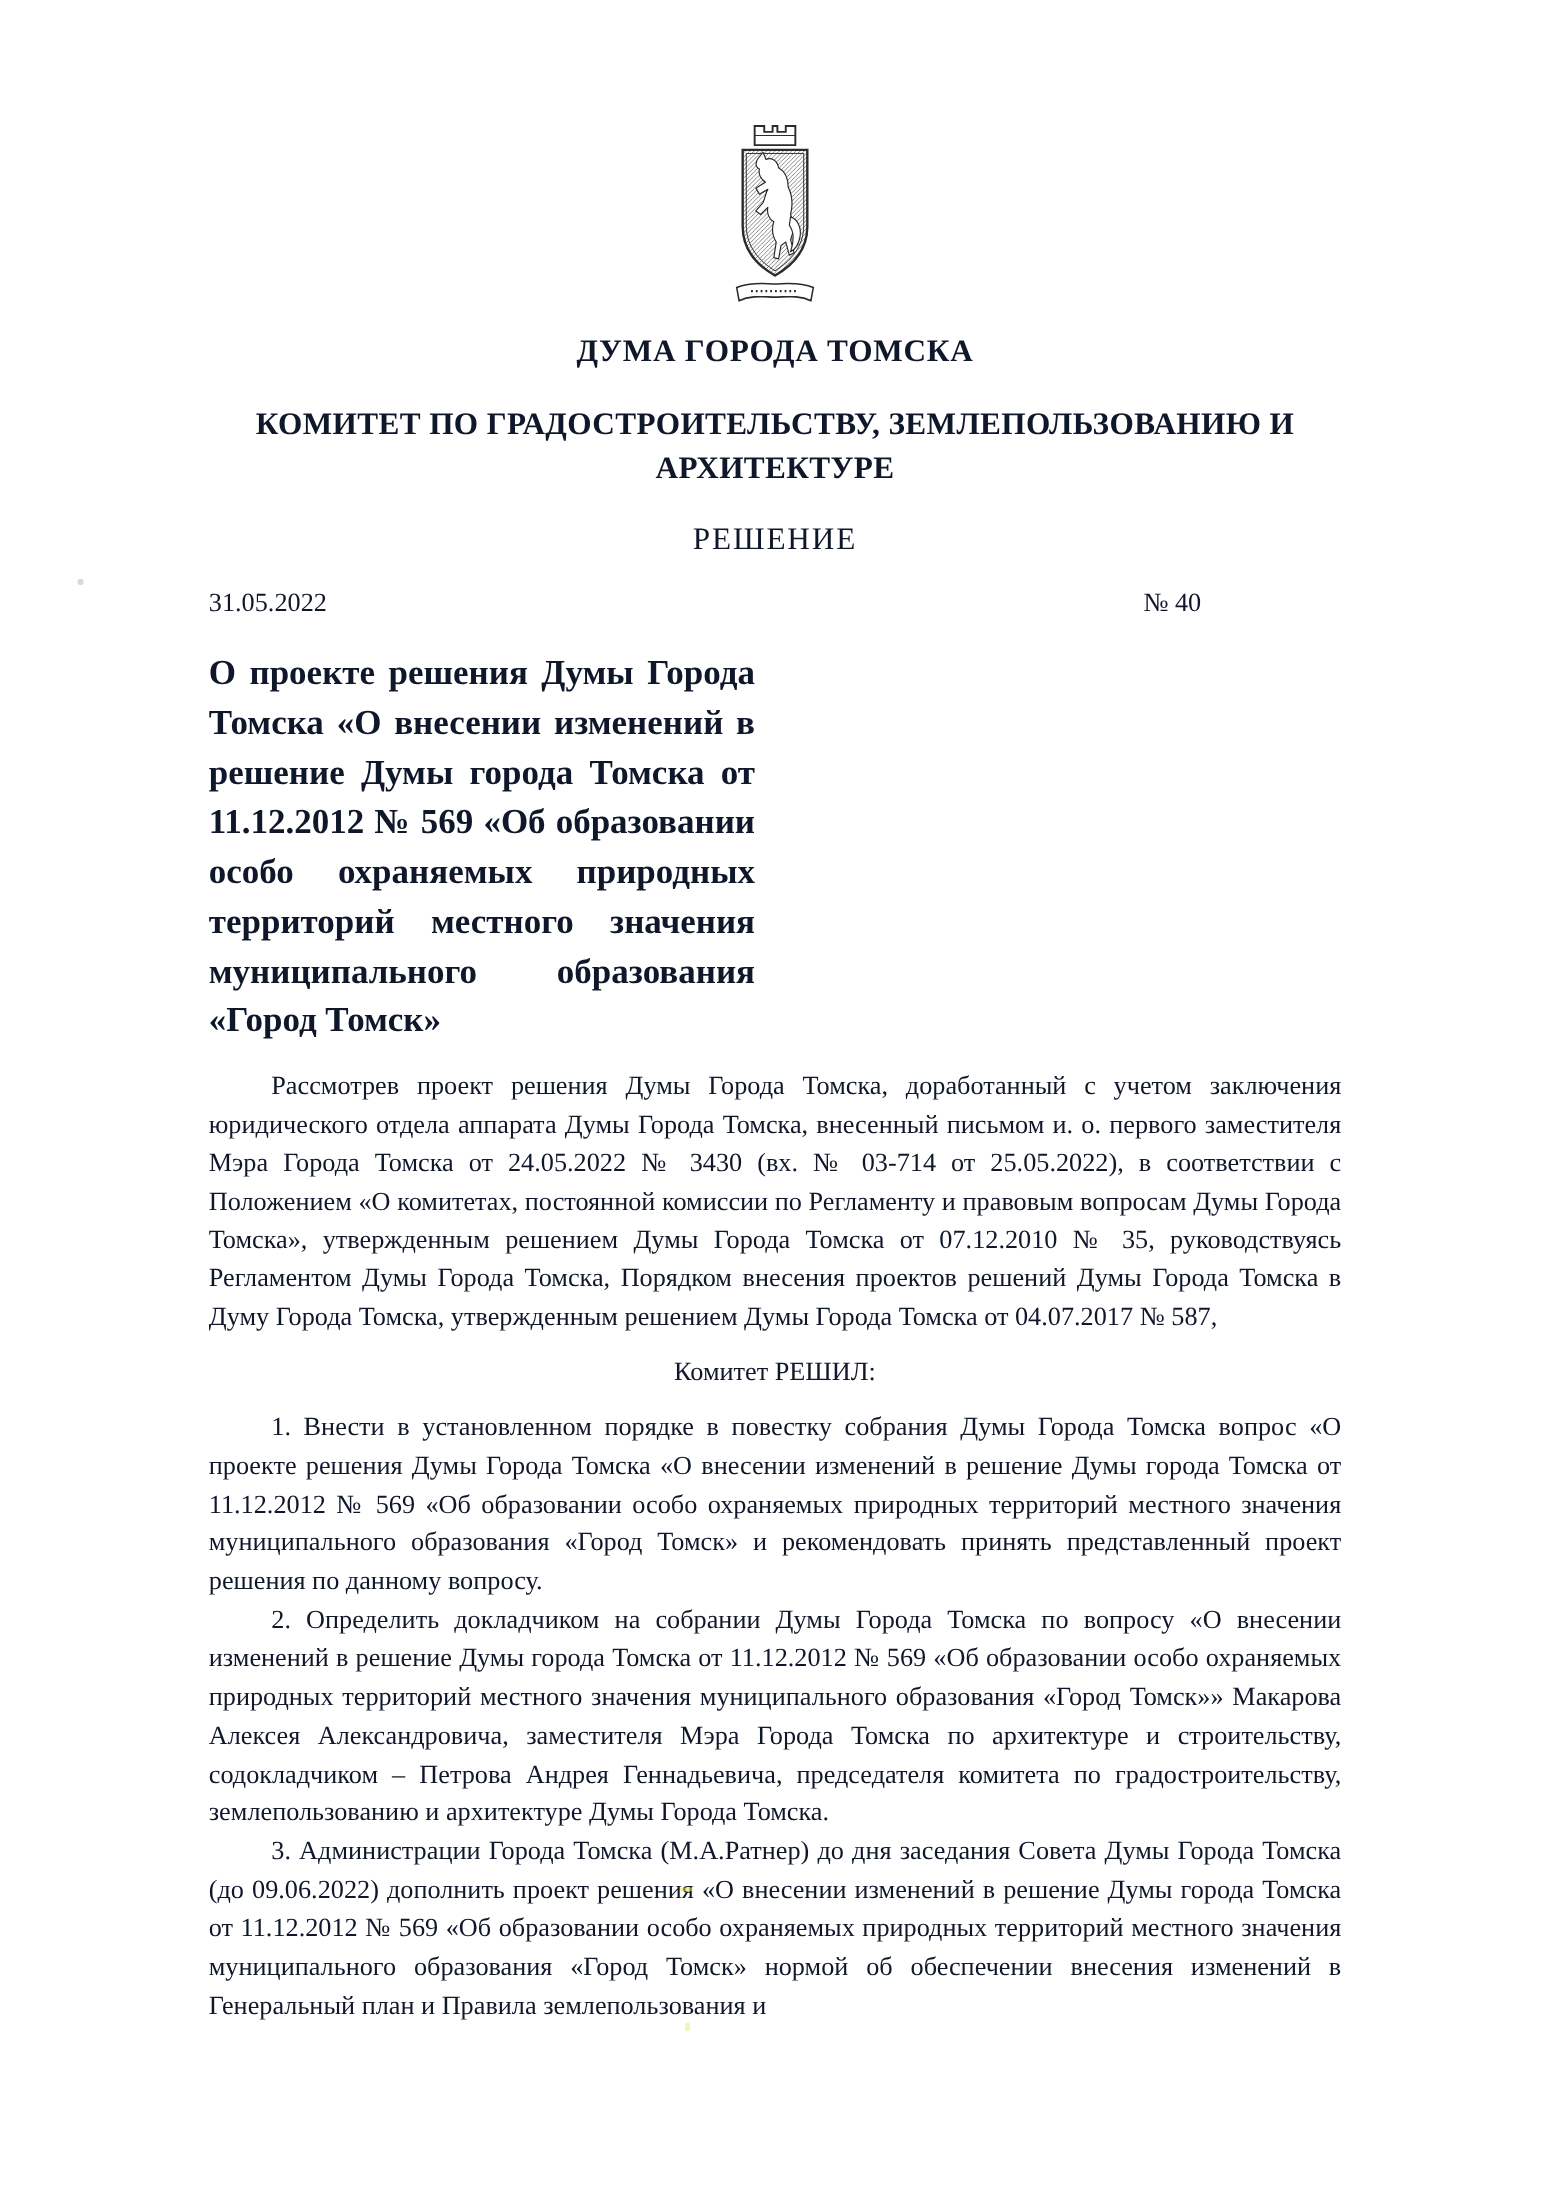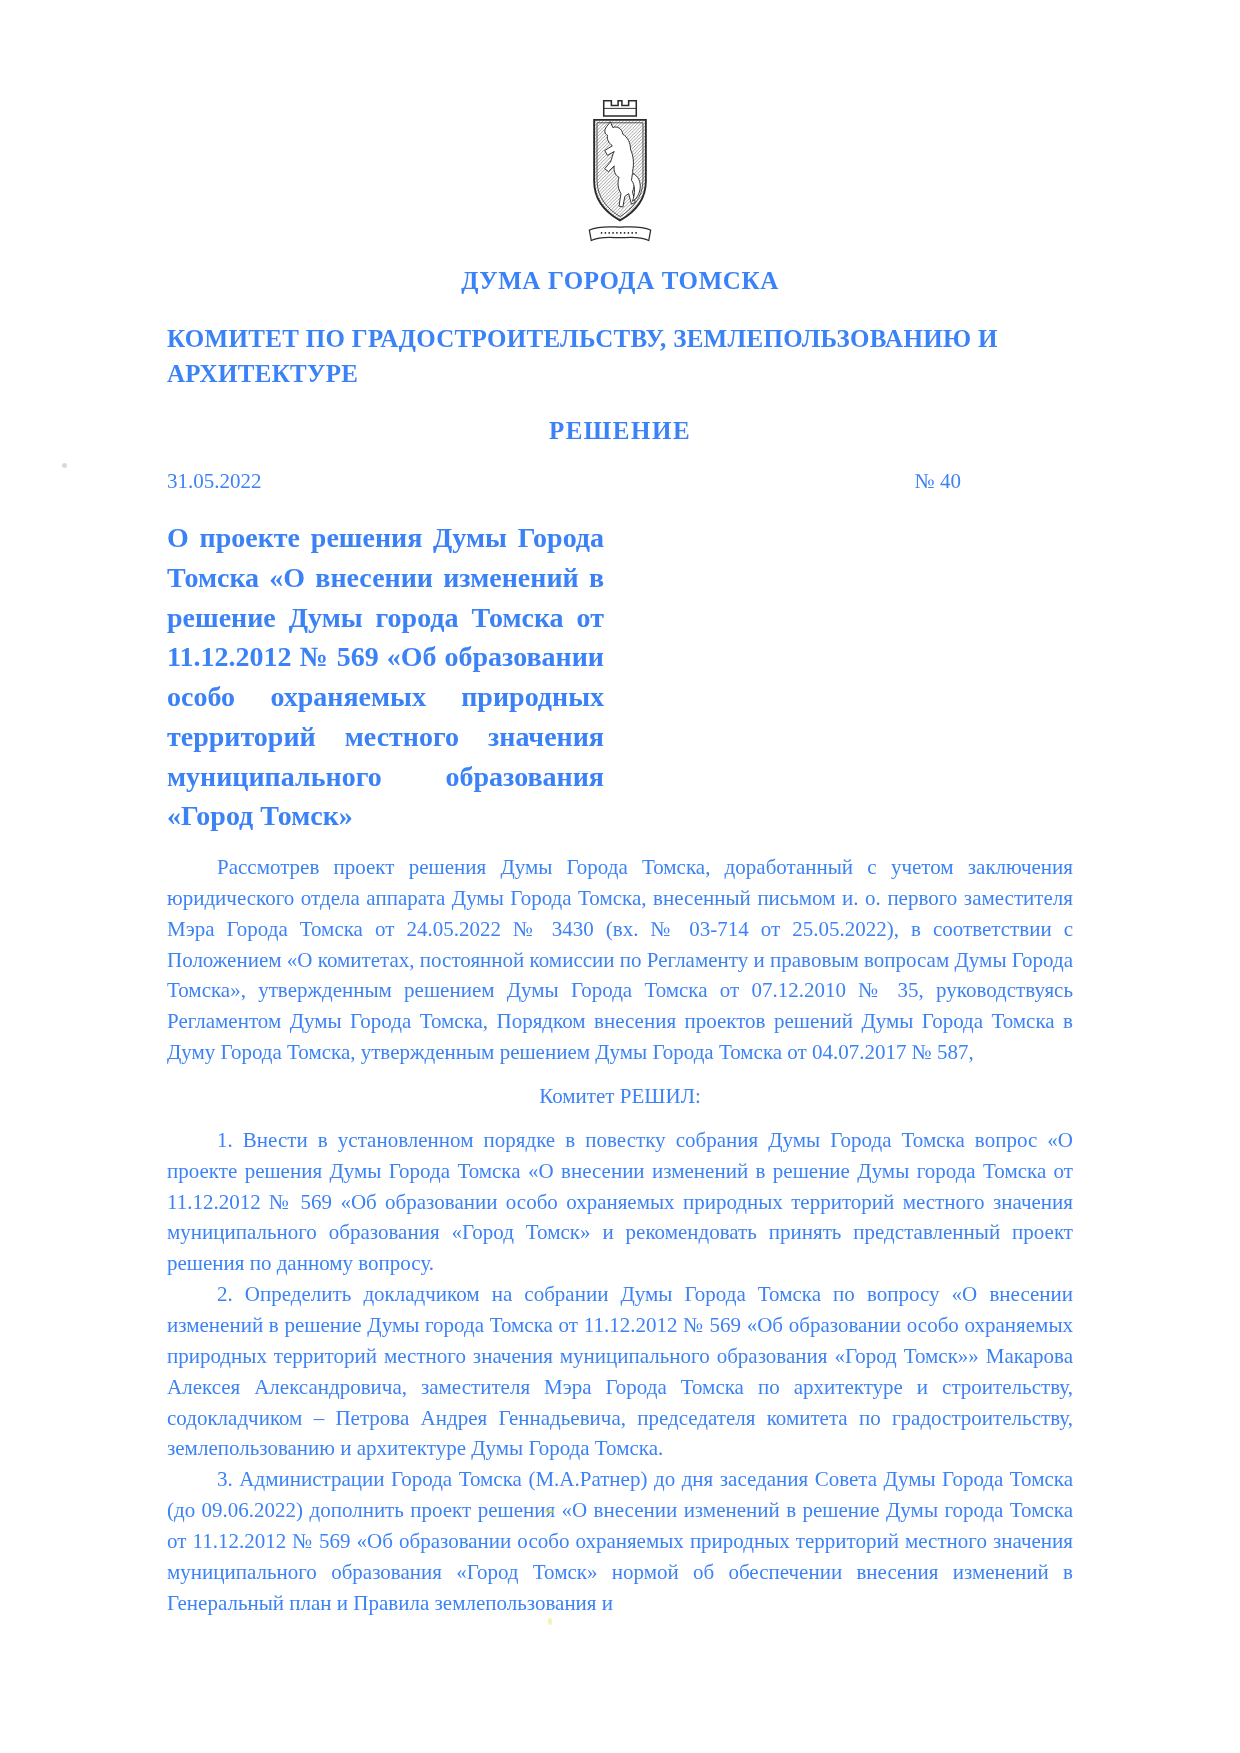--- a/index.html
+++ b/index.html
@@ -3,46 +3,46 @@
 <meta charset="utf-8">
 <style>
   html,body{margin:0;padding:0;background:#ffffff;}
   .page{
     position:relative;
     width:1240px;
     height:1753px;
     margin:0 auto;
     background:#ffffff;
     font-family:"Liberation Serif","DejaVu Serif",serif;
-    color:#3b82f6;
+    color:#0f172a;
     box-sizing:border-box;
     padding:95px 167px 0 167px;
     overflow:hidden;
   }
   .emblem{width:96px;margin:0 auto 6px auto;text-align:center;}
   .org-name{
     margin:10px 0 0 0;
     text-align:center;
     font-size:25px;
     font-weight:bold;
     letter-spacing:0.6px;
   }
   .committee{
     margin:26px 0 0 0;
-    text-align:left;
+    text-align:center;
     font-size:25px;
     font-weight:bold;
     line-height:1.4;
     letter-spacing:0.3px;
   }
   .doc-type{
     margin:26px 0 0 0;
     text-align:center;
     font-size:25px;
-    font-weight:bold;
+    font-weight:normal;
     letter-spacing:1.5px;
   }
   .meta-row{
     margin-top:24px;
     display:flex;
     justify-content:space-between;
     align-items:baseline;
     font-size:21px;
   }
   .doc-number{padding-right:112px;}

